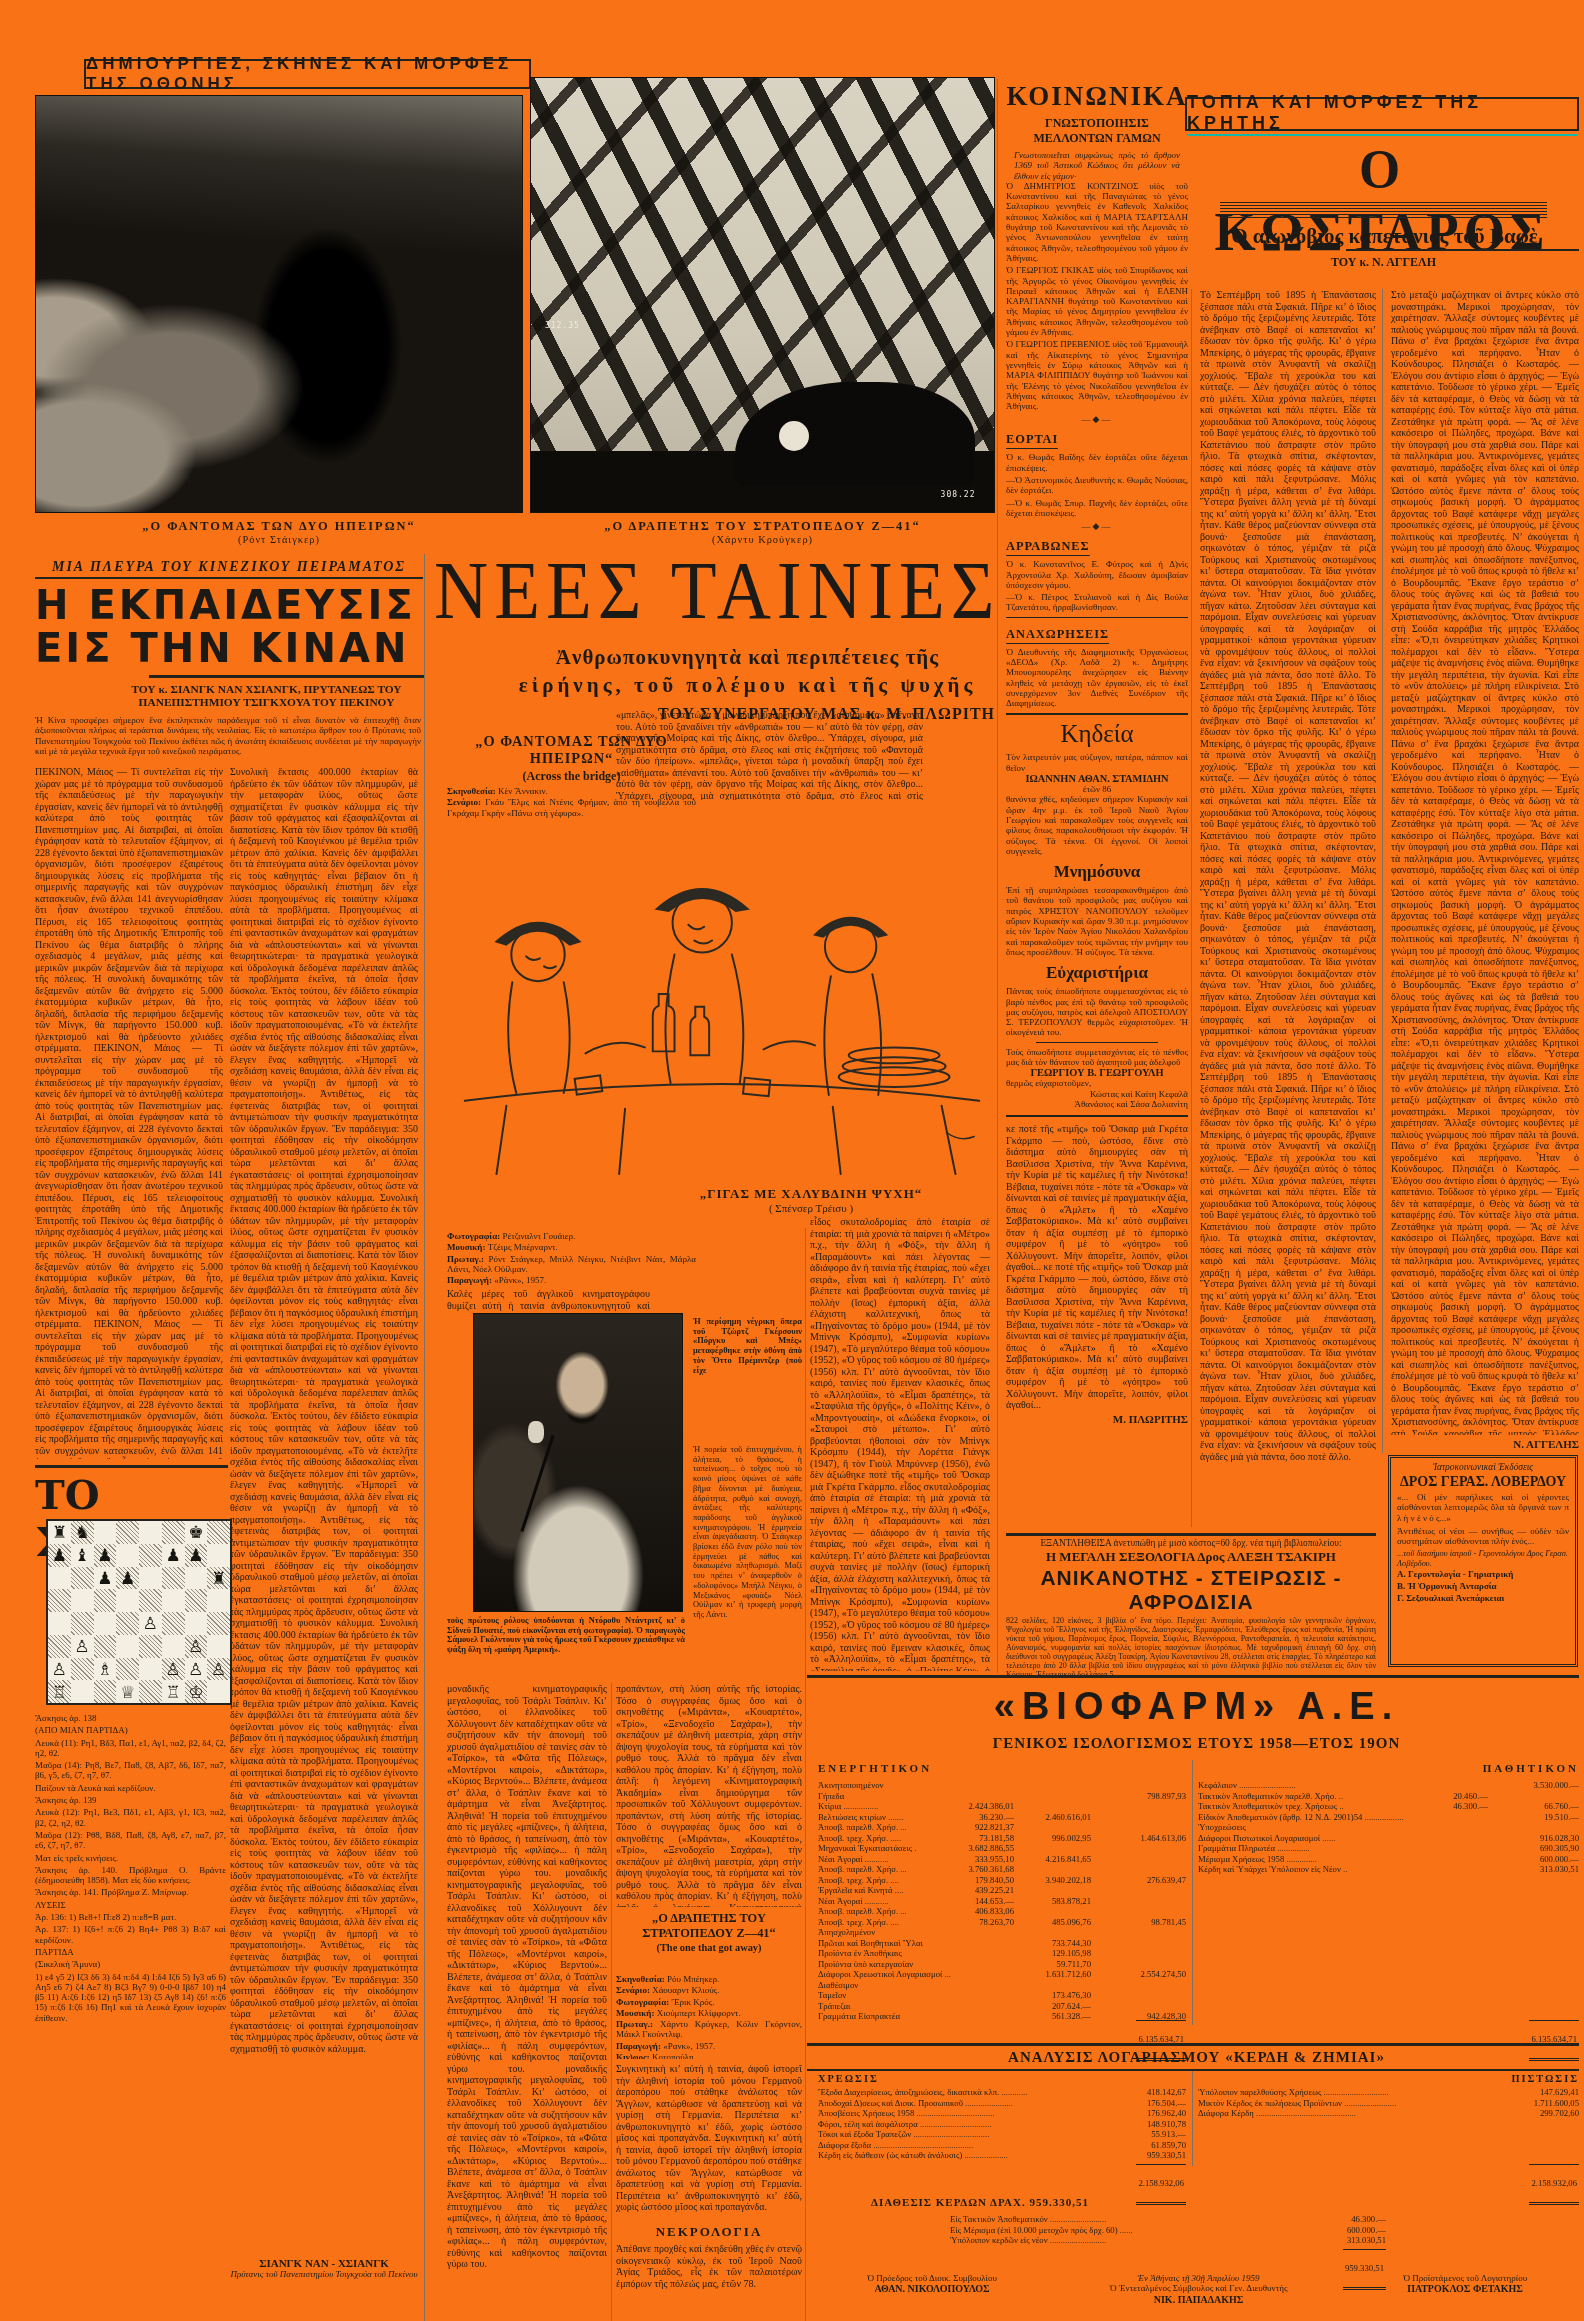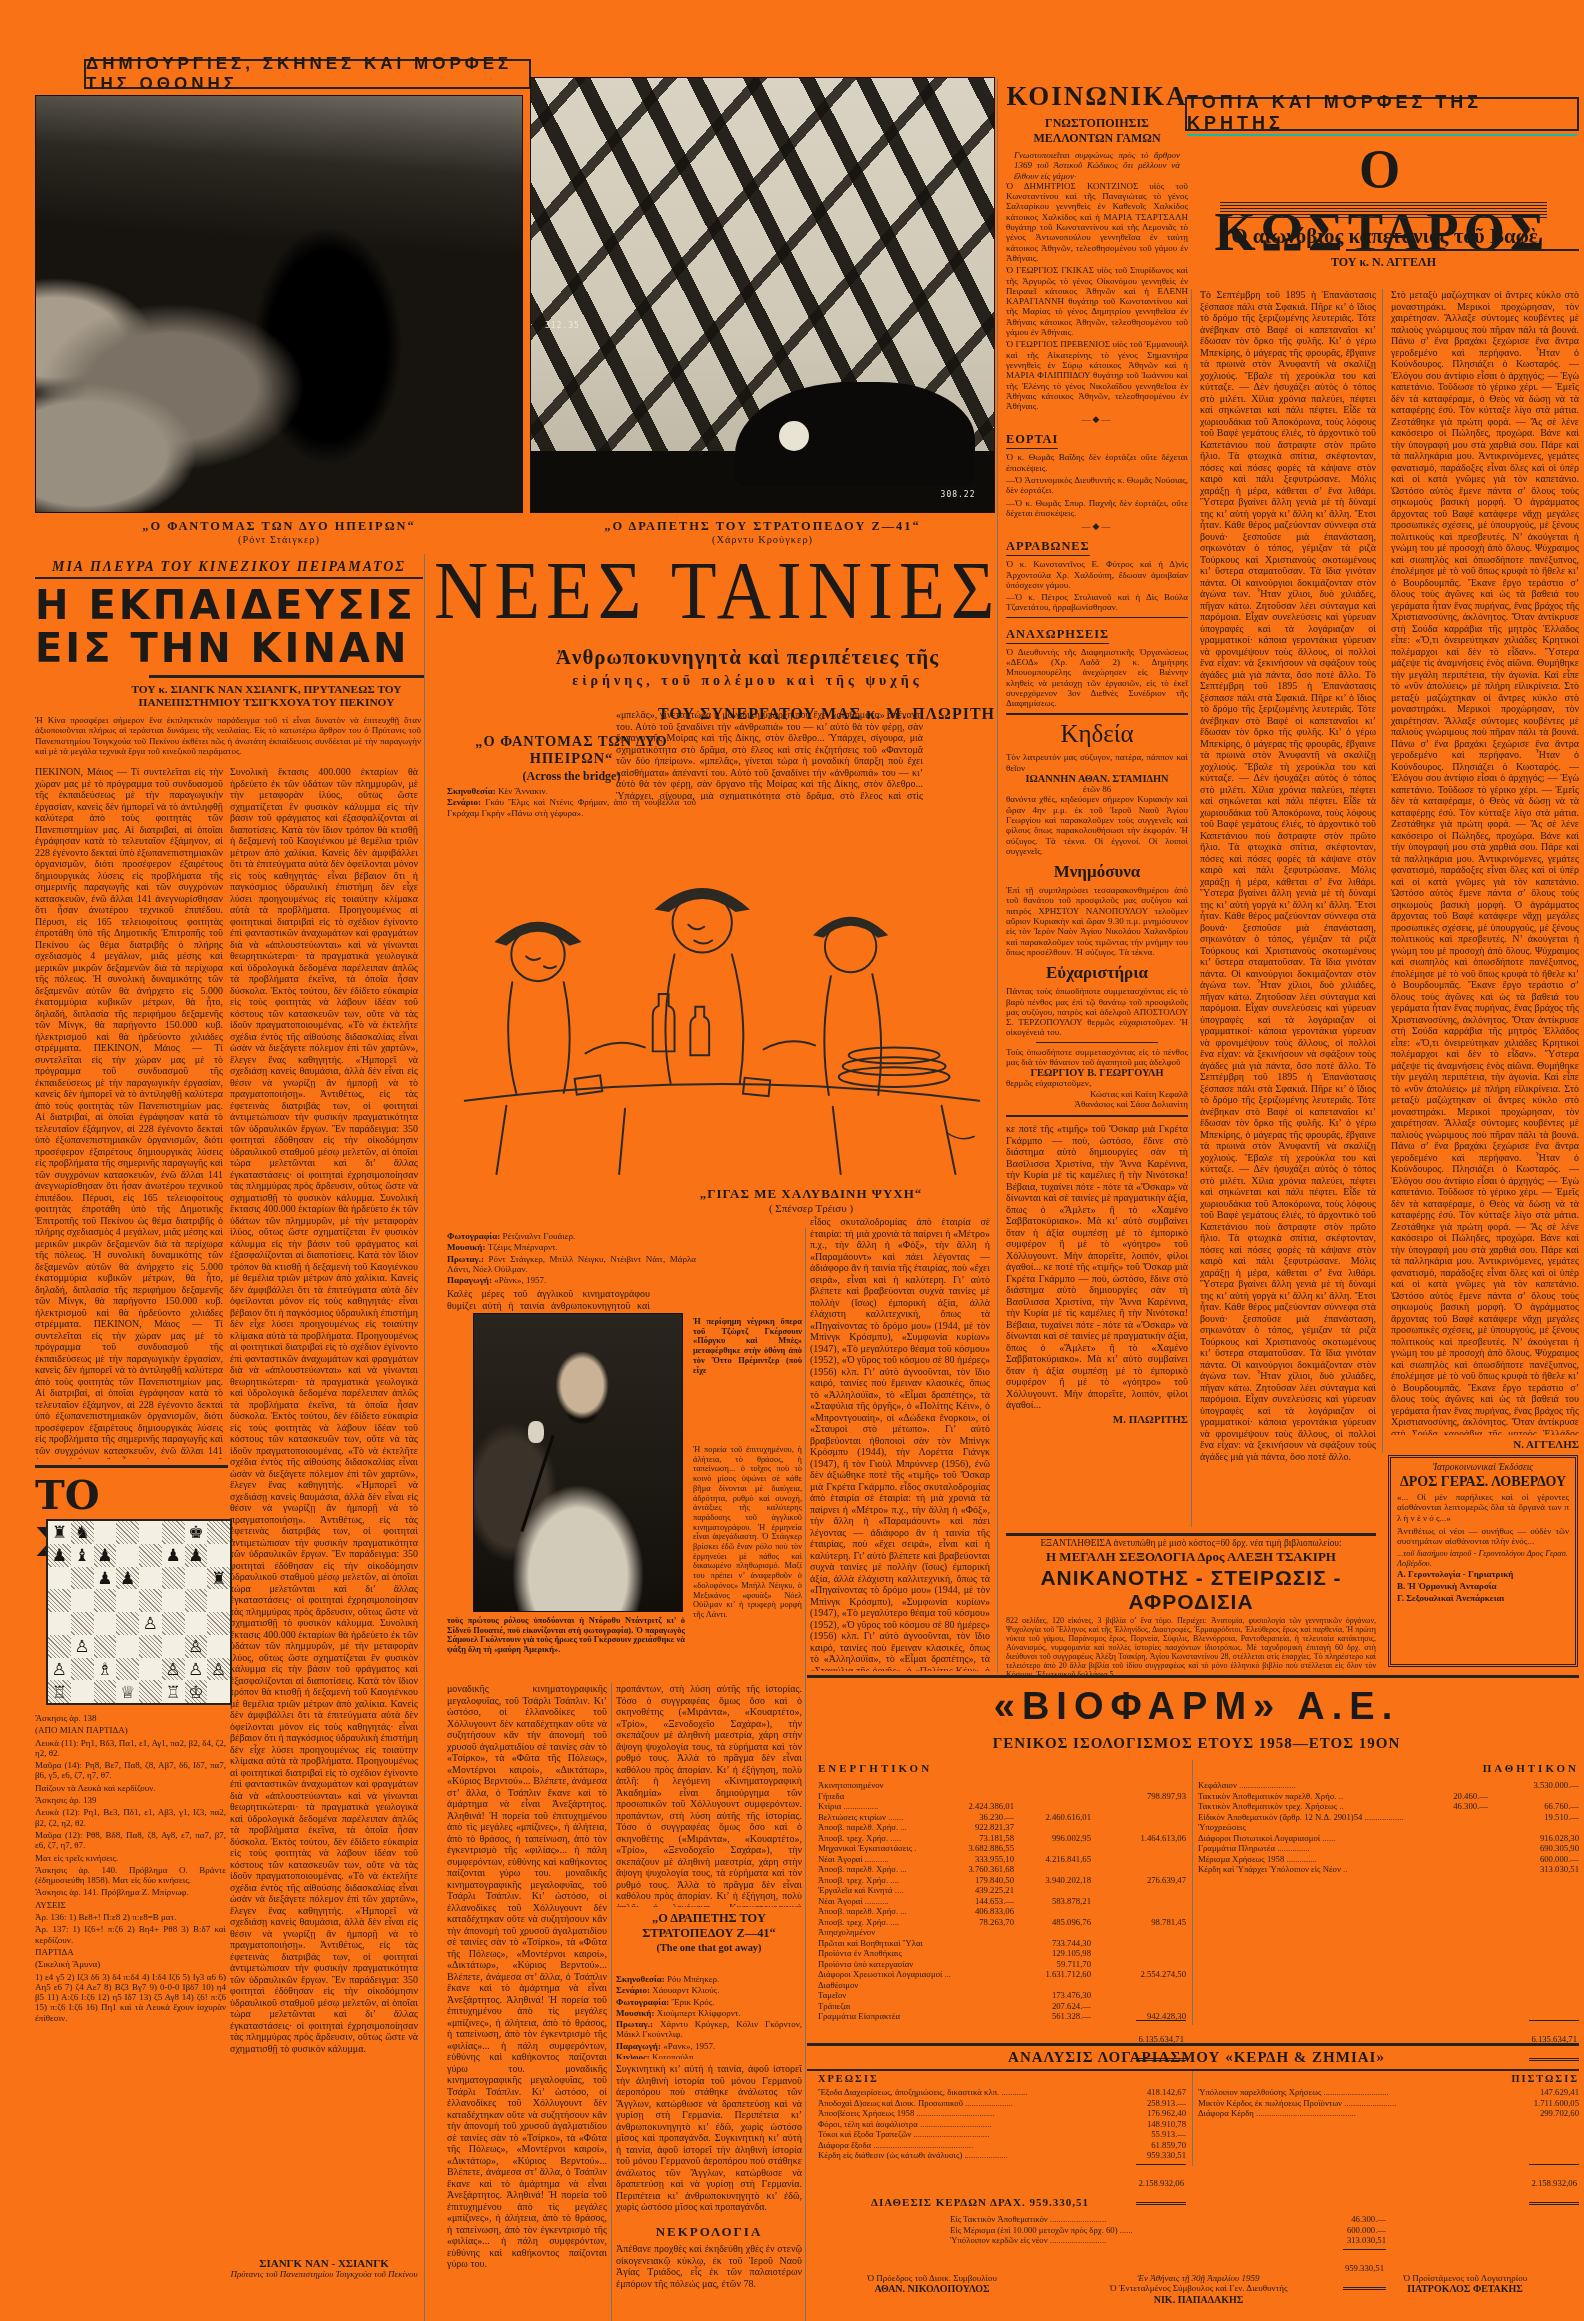--- a/index.html
+++ b/index.html
@@ -194,21 +194,21 @@
 
   <div class="vrule" style="left:424px;top:554px;height:1767px"></div>
   <div class="vrule" style="left:997px;top:79px;height:1594px"></div>
   <div class="vrule" style="left:1191px;top:289px;height:1238px"></div>
   <div class="vrule" style="left:1382px;top:289px;height:1164px"></div>
   <div class="vrule" style="left:805px;top:1228px;height:1094px"></div>
   <div class="vrule" style="left:611px;top:1683px;height:639px"></div>
 
   <div class="blk" style="left:434px;top:543px;width:569px;font:75px/85px 'Liberation Serif',serif;letter-spacing:6px;white-space:nowrap;transform:scaleY(1.1);transform-origin:top left">ΝΕΕΣ ΤΑΙΝΙΕΣ</div>
   <div class="blk c b" style="left:500px;top:645px;width:495px;font-size:21px;letter-spacing:1px">Ἀνθρωποκυνηγητὰ καὶ περιπέτειες τῆς</div>
-  <div class="blk c b" style="left:500px;top:673px;width:495px;font-size:14px;letter-spacing:4px">εἰρήνης, τοῦ πολέμου καὶ τῆς ψυχῆς</div>
+  <div class="blk c b" style="left:500px;top:673px;width:495px;font-size:21px;letter-spacing:4px">εἰρήνης, τοῦ πολέμου καὶ τῆς ψυχῆς</div>
   <div class="blk r b" style="left:634px;top:705px;width:361px;font-size:16px;letter-spacing:1px">ΤΟΥ ΣΥΝΕΡΓΑΤΟΥ ΜΑΣ κ. Μ. ΠΛΩΡΙΤΗ</div>
 
   <div class="blk c" style="left:447px;top:733px;width:249px">
     <div class="b" style="font-size:14.4px;letter-spacing:1px">„Ο ΦΑΝΤΟΜΑΣ ΤΩΝ ΔΥΟ ΗΠΕΙΡΩΝ“</div>
     <div class="b" style="font-size:12px;margin:2px 0">(Across the bridge)</div>
     <div class="j s9 credit">
         <p><b>Σκηνοθεσία: </b>Κὲν Ἄννακιν.</p>
         <p><b>Σενάριο: </b>Γκάυ Ἕλμς καὶ Ντένις Φρήμαν, ἀπὸ τὴ νουβέλλα τοῦ Γκράχαμ Γκρὴν «Πάνω στὴ γέφυρα».</p>
       </div>
   </div>
@@ -582,21 +582,21 @@
   <div class="blk b" style="left:818px;top:2073px;font-size:10.4px;letter-spacing:2px">ΧΡΕΩΣΙΣ</div>
   <div class="blk b r" style="left:1381px;top:2073px;width:198px;font-size:10.4px;letter-spacing:2px">ΠΙΣΤΩΣΙΣ</div>
   <div class="vrule" style="left:1192px;top:2071px;height:95px"></div>
   <div class="blk fin two" style="left:818px;top:2087px;width:368px">
       <div class="frow">
         <span class="fc c0">Ἔξοδα Διαχειρίσεως, ἀποζημιώσεις, δικαστικὰ κλπ. ............</span>
         <span class="fc c1">418.142,67</span>
       </div>
       <div class="frow">
         <span class="fc c0">Ἀποδοχαὶ Δ)σεως καὶ Διοικ. Προσωπικοῦ ......................</span>
-        <span class="fc c1">258.913.—</span>
+        <span class="fc c1">176.504.—</span>
       </div>
       <div class="frow">
         <span class="fc c0">Ἀποσβέσεις Χρήσεως 1958 ....................................</span>
         <span class="fc c1">176.962,40</span>
       </div>
       <div class="frow">
         <span class="fc c0">Φόροι, τέλη καὶ ἀσφάλιστρα .................................</span>
         <span class="fc c1">148.910,78</span>
       </div>
       <div class="frow">

